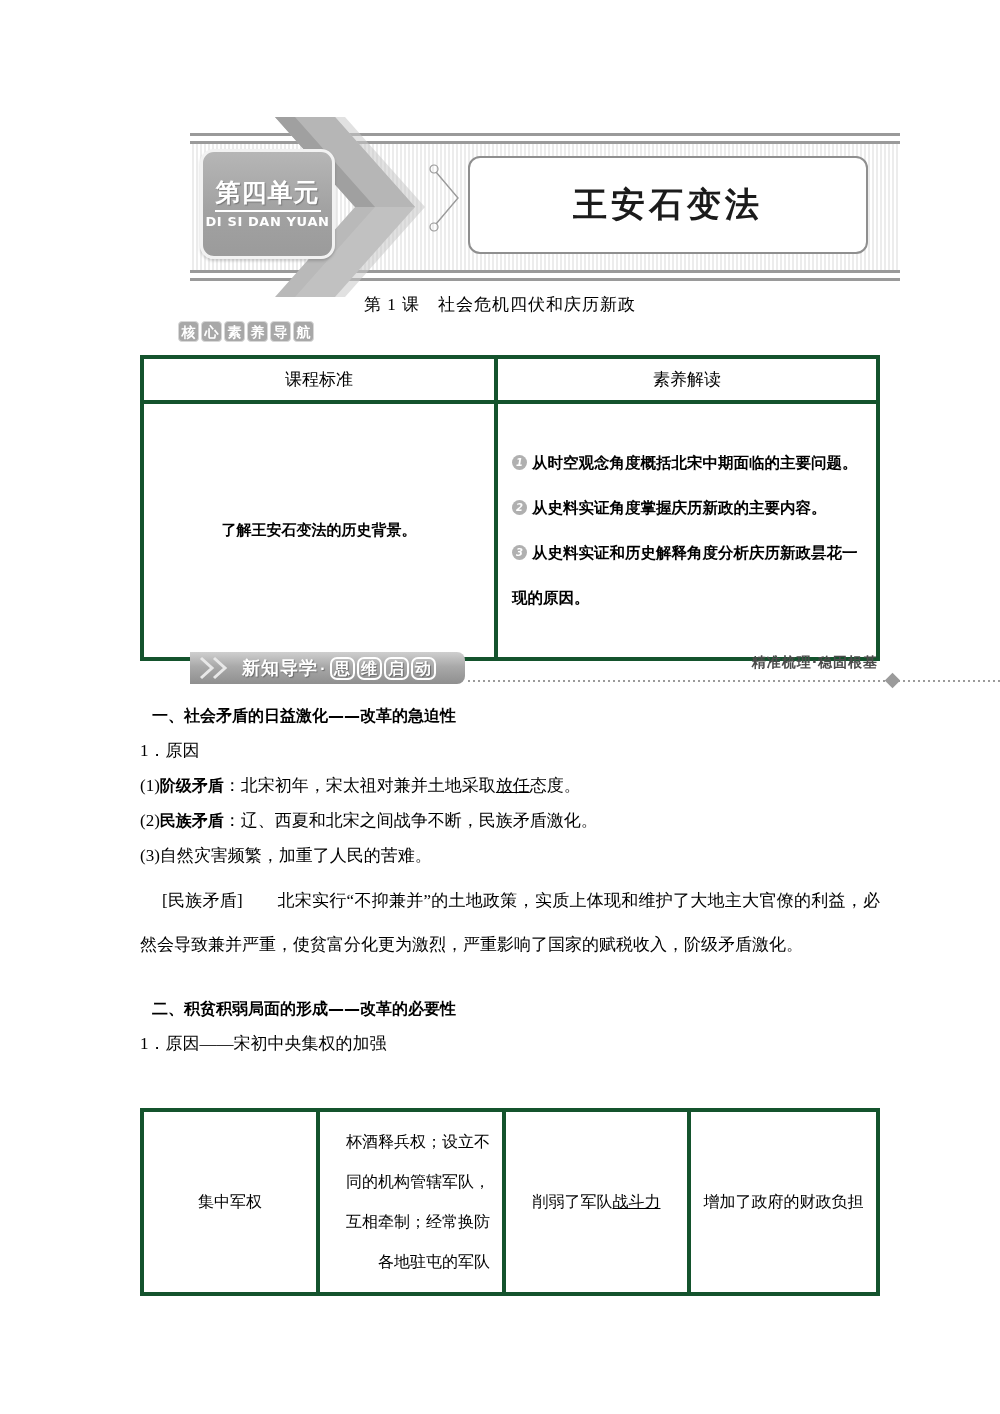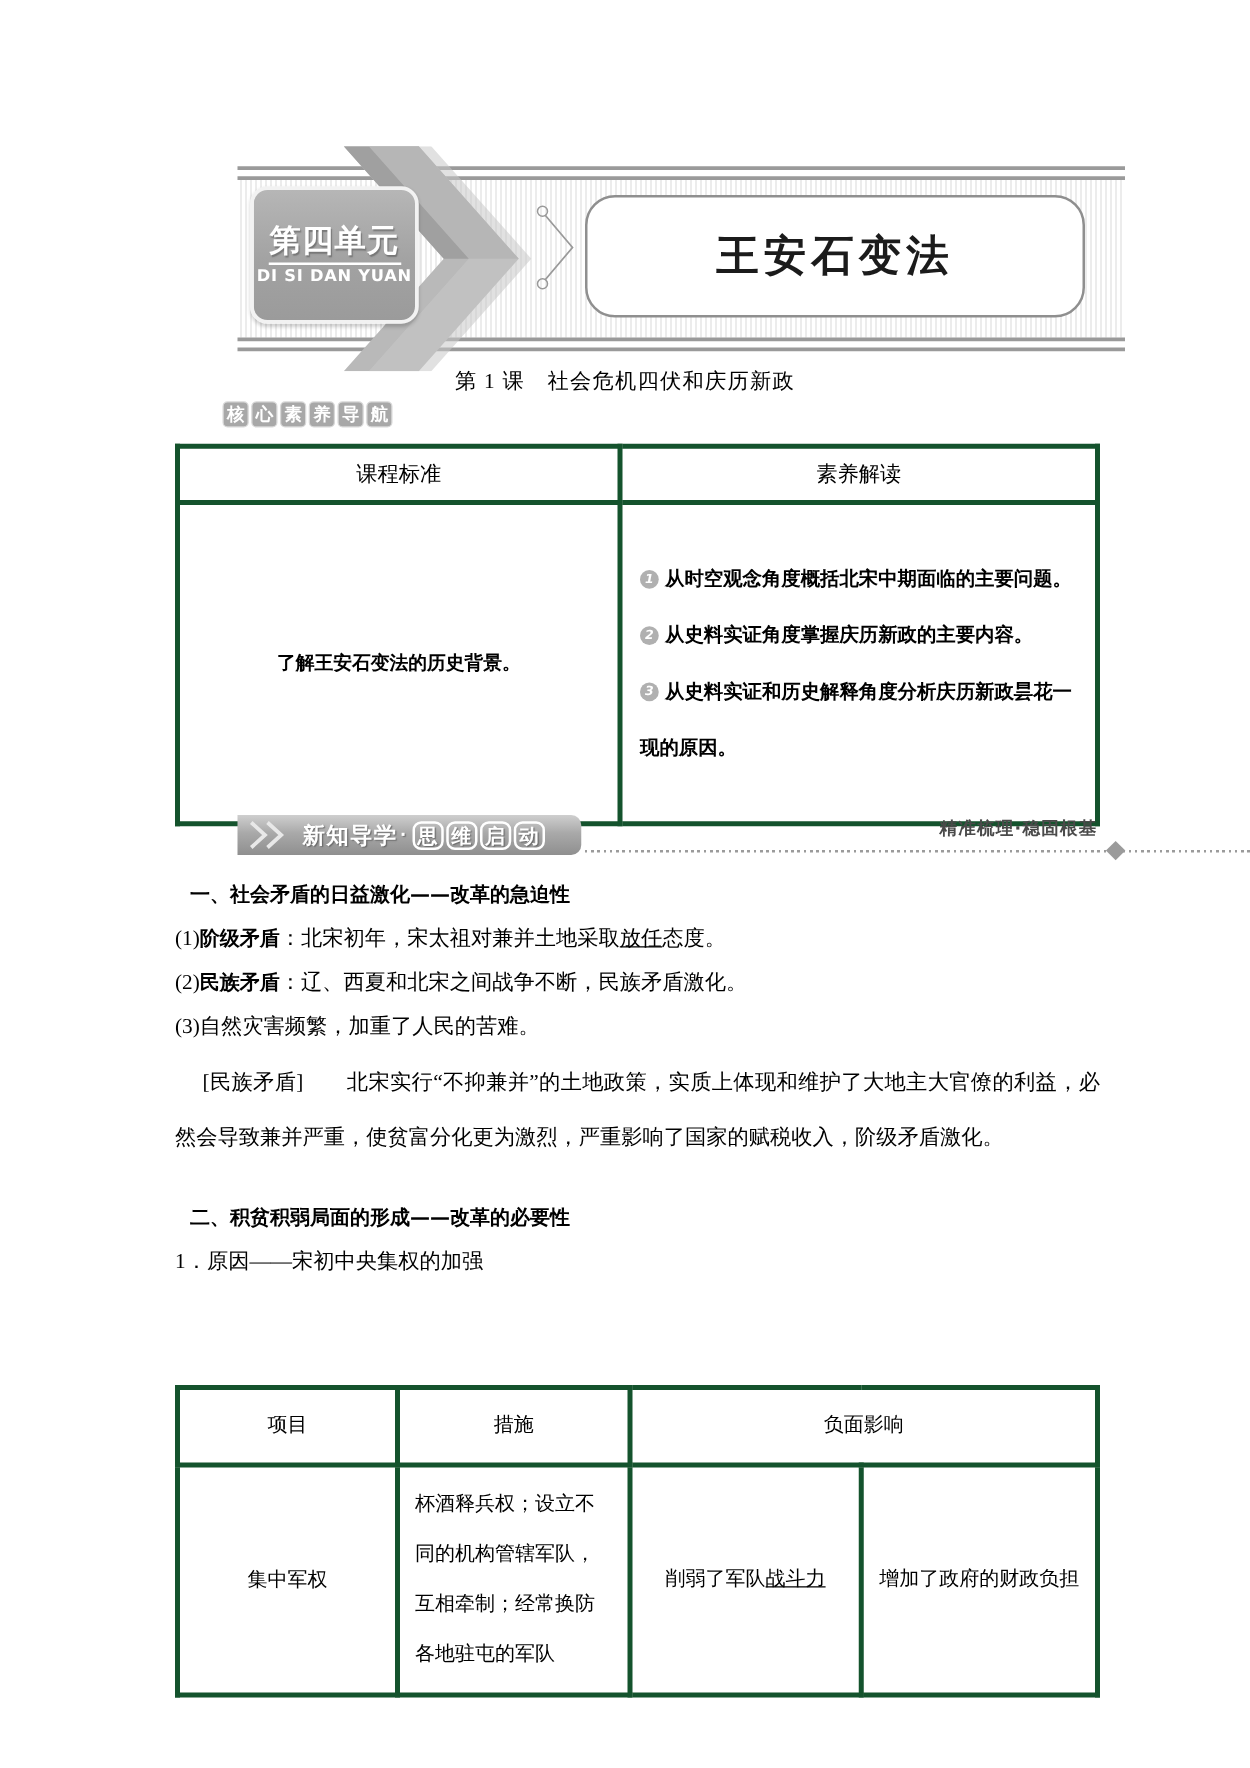--- a/index.html
+++ b/index.html
@@ -112,21 +112,21 @@
   }
 
   .title-plate {
     position: absolute;
     left: 278px;
     top: 23px;
     width: 400px;
     height: 98px;
     background: #ffffff;
     border: 2px solid #8f8f8f;
-    border-radius: 24px;
+    border-radius: 12px;
     box-sizing: border-box;
     z-index: 3;
     display: flex;
     align-items: center;
     justify-content: center;
   }
   .title-plate .t {
     font-family: "DejaVu Sans", "Liberation Sans", sans-serif;
     font-weight: bold;
     font-size: 34px;
@@ -347,21 +347,21 @@
     vertical-align: middle;
   }
   #measure-table td.item {
     width: 170px;
     font-family: "DejaVu Sans", "Liberation Sans", sans-serif;
     font-weight: normal;
     font-size: 16px;
   }
   #measure-table td.meas {
     width: 175px;
-    text-align: left;
+    text-align: right;
     padding: 10px 12px;
     line-height: 40px;
   }
   #measure-table td.eff1 { width: 180px; }
   #measure-table td.eff2 { width: 185px; }
 </style>
 </head>
 <body>
 
 <div class="header-band">
@@ -437,35 +437,31 @@
       <em class="sec-boxed" style="font-style:normal">动</em>
     </span>
   </div>
   <div class="sec-dots"></div>
   <div class="sec-right">精准梳理·稳固根基</div>
   <div class="sec-diamond"></div>
 </div>
 
 <div class="body-text">
   <div class="ln hd">一、社会矛盾的日益激化——改革的急迫性</div>
+  <div class="ln">1．原因</div>
   <div class="ln"><span>(1)</span><b class="bk">阶级矛盾</b><span>：北宋初年，宋太祖对兼并土地采取</span><span class="ul">放任</span><span>态度。</span></div>
   <div class="ln"><span>(2)</span><b class="bk">民族矛盾</b><span>：辽、西夏和北宋之间战争不断，民族矛盾激化。</span></div>
   <div class="ln">(3)自然灾害频繁，加重了人民的苦难。</div>
   <div class="para" style="margin-top:6px"><span style="margin-left:22px">[民族矛盾]</span>　　<span>北宋实行“不抑兼并”的土地政策，实质上体现和维护了大地主大官僚的利益，必然会导致兼并严重，使贫富分化更为激烈，严重影响了国家的赋税收入，阶级矛盾激化。</span></div>
   <div class="ln hd" style="margin-top:24px">二、积贫积弱局面的形成——改革的必要性</div>
   <div class="ln">1．原因——宋初中央集权的加强</div>
 </div>
 
 <table class="gtable" id="measure-table">
   <tbody>
-      <tr>
-    <td class="hdr">项目</td>
-    <td class="hdr">措施</td>
-    <td class="hdr" colspan="2">负面影响</td>
-  </tr>
   <tr>
     <td class="item">集中军权</td>
     <td class="meas">杯酒释兵权；设立不同的机构管辖军队，互相牵制；经常换防各地驻屯的军队</td>
     <td class="eff1"><span>削弱了军队</span><span class="ul">战斗力</span></td>
     <td class="eff2">增加了政府的财政负担</td>
   </tr>
 </tbody>
   </table>
 
 </body></html>

